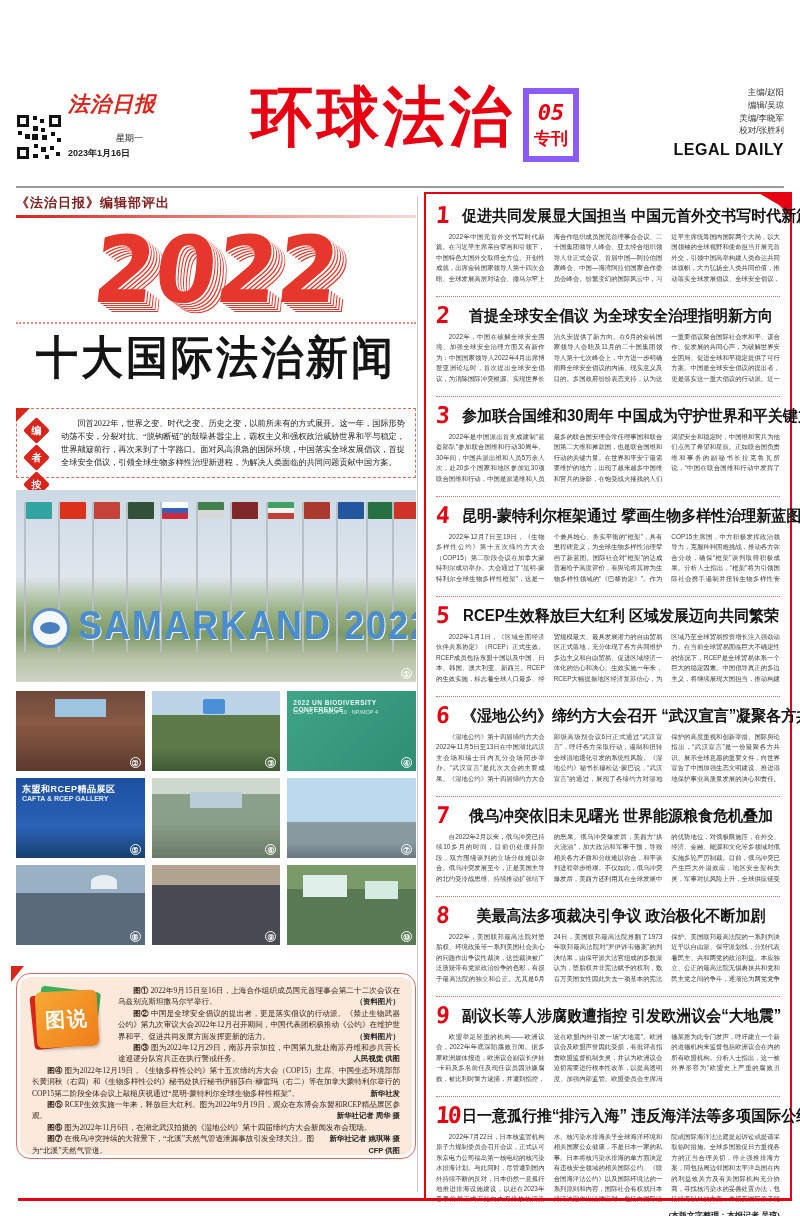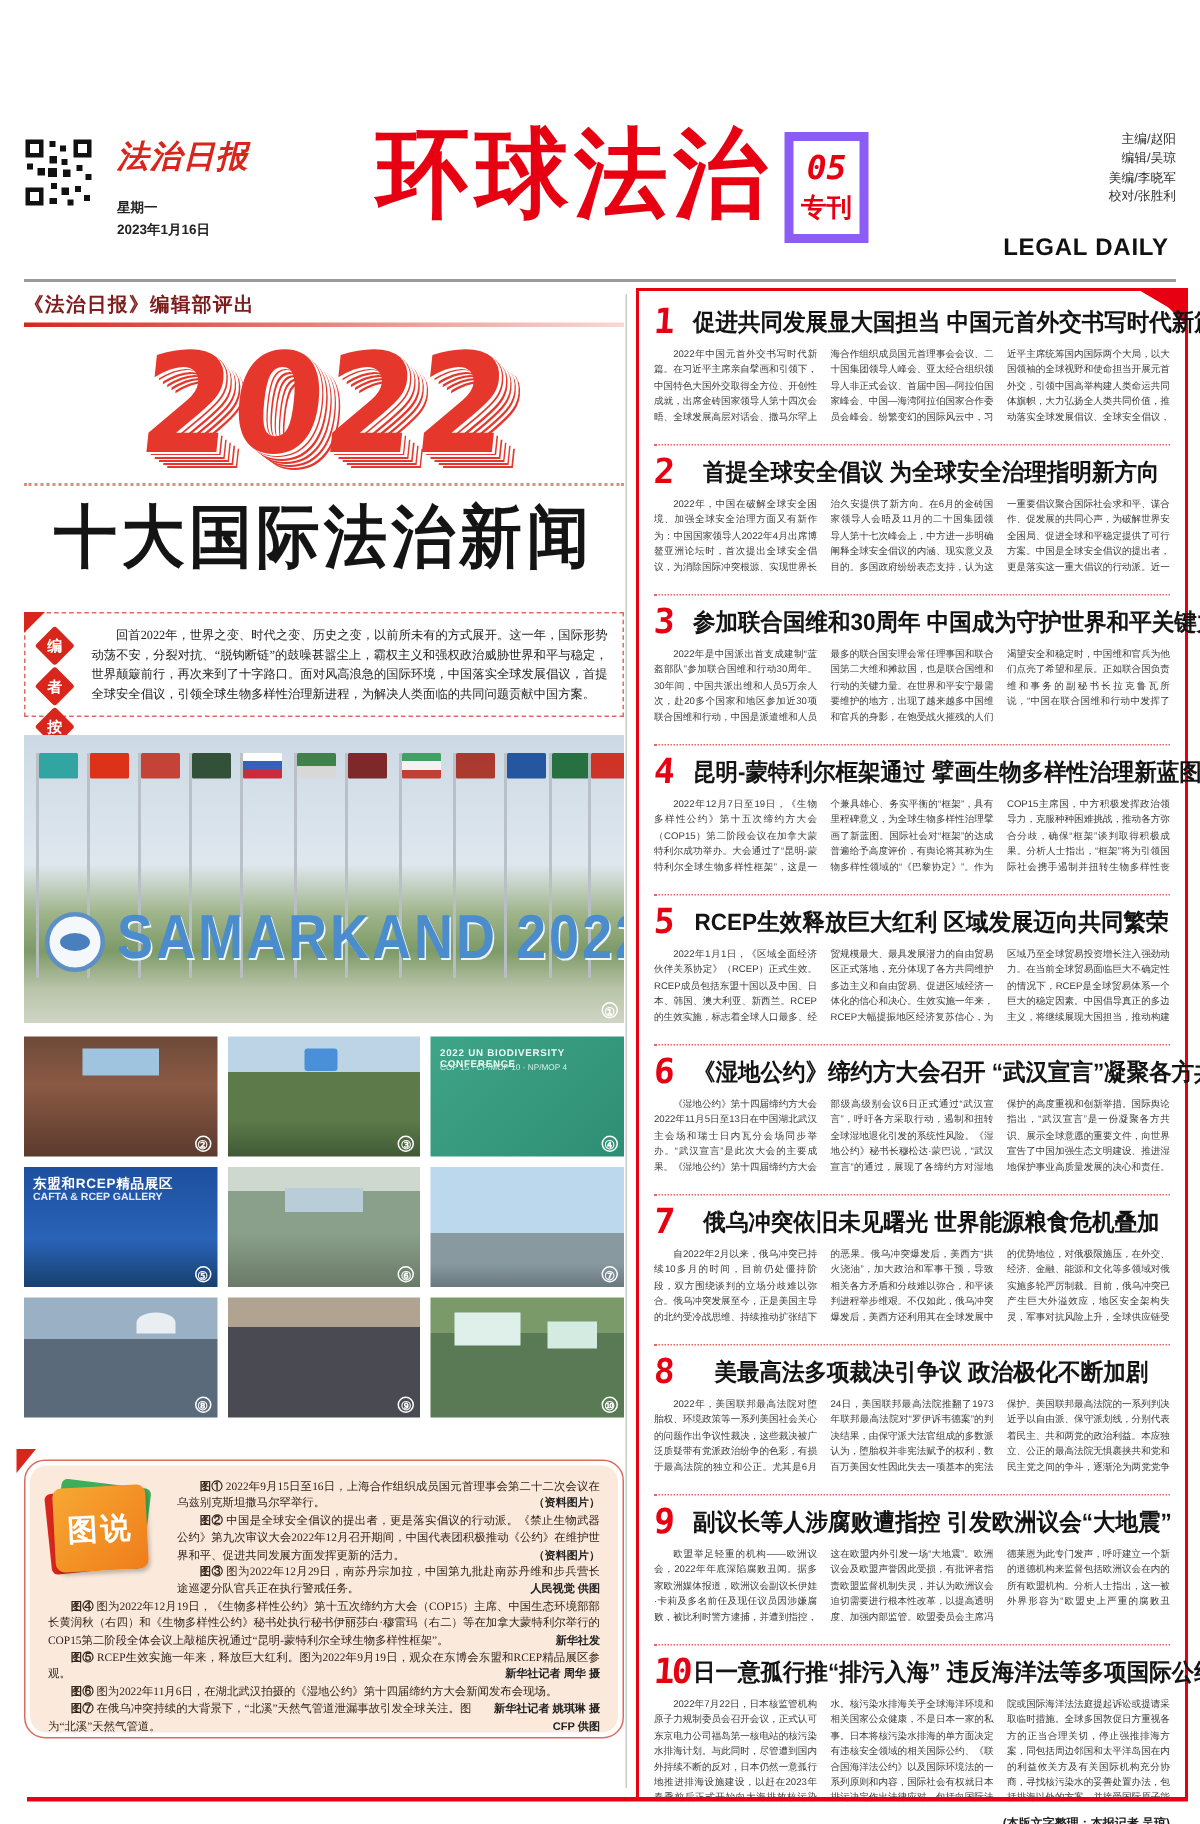--- a/index.html
+++ b/index.html
@@ -2,34 +2,34 @@
 <html><head>
 <meta charset="utf-8">
 <style>
   * { margin:0; padding:0; box-sizing:border-box; }
   html,body { background:#e9e9e9; }
   body { font-family:"Liberation Sans", sans-serif; }
   #page { position:relative; width:800px; height:1216px; background:#ffffff; margin:0 auto; overflow:hidden; }
 
   
   .header { position:absolute; top:84px; left:16px; right:16px; height:100px; display:flex; align-items:flex-start; }
-  .brand { width:150px; display:flex; gap:16px; }
+  .brand { width:150px; display:flex; gap:6px;align-items:flex-end; }
   .qr { width:46px; height:46px; margin-top:8px; }
   .brand-text { display:flex; flex-direction:column; }
   .paper-name { font-family:"Liberation Serif", serif; font-style:italic; font-weight:bold; color:#d8261c; font-size:21px; letter-spacing:1px; margin-top:6px; }
-  .weekday { font-size:9px; font-weight:bold; color:#222; margin-top:14px; }
+  .weekday { font-size:9px; font-weight:normal; color:#222; margin-top:14px;margin-left:48px; }
   .pdate { font-size:9px; font-weight:bold; color:#222; margin-top:2px; }
   .center-title { flex:1; display:flex; justify-content:center; align-items:flex-start; gap:8px; padding-top:2px; }
   .big-title { font-size:62px; font-weight:900; color:#e60012; letter-spacing:4px; line-height:1.0; font-family:"Liberation Sans", sans-serif; transform:scaleY(1.05); }
   .page-badge { border:6px solid #8b5cf6; width:56px; padding:6px 4px; text-align:center; margin-top:2px; }
   .page-no { display:block; color:#e60012; font-weight:900; font-size:22px; font-family:"DejaVu Sans Mono", monospace; font-style:italic; }
   .edition { display:block; color:#e60012; font-weight:bold; font-size:17px; margin-top:2px; }
   .credits { width:120px; text-align:right; padding-top:2px; }
   .credit-line { font-size:8.5px; color:#333; line-height:1.5; }
-  .en-name { font-size:16px; font-weight:900; color:#111; letter-spacing:0.5px; margin-top:20px; font-family:"Liberation Sans", sans-serif;text-align:center; }
+  .en-name { font-size:16px; font-weight:900; color:#111; letter-spacing:0.5px; margin-top:4px; font-family:"Liberation Sans", sans-serif; }
   .header-rule { position:absolute; top:186px; left:16px; right:16px; height:2px; background:#9a9a9a; }
   .col-divider { position:absolute; top:196px; bottom:24px; left:417px; width:1px; background:#cccccc; }
 
   
   .left-col { position:absolute; top:194px; left:16px; width:400px; }
   .kicker { color:#7f1d1d; font-size:13px; font-weight:bold; letter-spacing:1px; }
   .kicker-bar { height:3px; margin-top:3px; background:linear-gradient(to right,#d8261c,#f0a9a2 70%,#f8d9d5); }
   .year-wrap { text-align:center; padding:10px 0 2px 0; }
   .year3d { display:inline-block; font-family:"DejaVu Sans", sans-serif; font-weight:900; font-size:88px; line-height:0.95; color:#e5372b; transform:skewX(-6deg) scaleY(1.05);
     text-shadow:2px 1px 0 #ffffff,3px 2px 0 #e5372b,5px 3px 0 #ffffff,6px 4px 0 #e5372b,8px 5px 0 #ffffff,9px 6px 0 #e5372b,11px 7px 0 #ffffff,12px 8px 0 #e5372b,14px 9px 0 #ffffff,15px 10px 0 #e5372b; }

